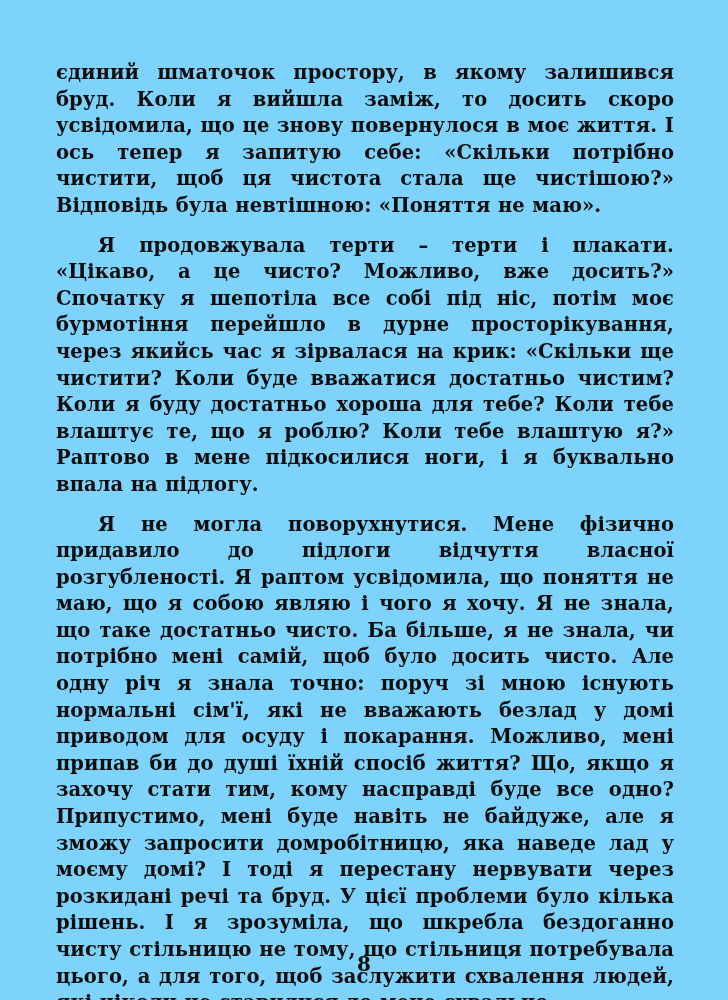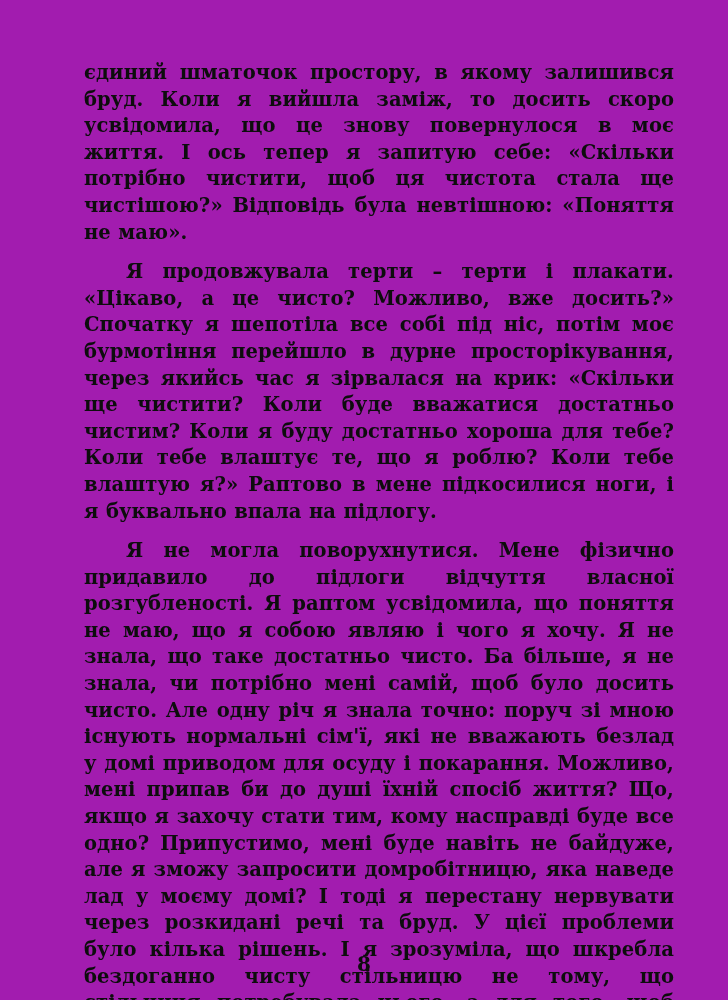--- a/index.html
+++ b/index.html
@@ -14,23 +14,23 @@
       font-family: "DejaVu Serif", "Liberation Serif", serif;
       color: #0d0d0d;
       overflow: hidden;
     }
     .page {
       position: absolute;
       top: 0;
       left: 0;
       width: 728px;
       height: 1000px;
-      background: #a21caf;
+      background: #7dd3fc;
       box-sizing: border-box;
-      padding: 60px 54px 0 84px;
+      padding: 60px 54px 0 56px;
     }
     .text-block p {
       margin: 0 0 13px 0;
       font-size: 19.5px;
       line-height: 26.6px;
       font-weight: 600;
       text-align: justify;
       letter-spacing: 0.1px;
       word-spacing: 0.5px;
       text-indent: 42px;

